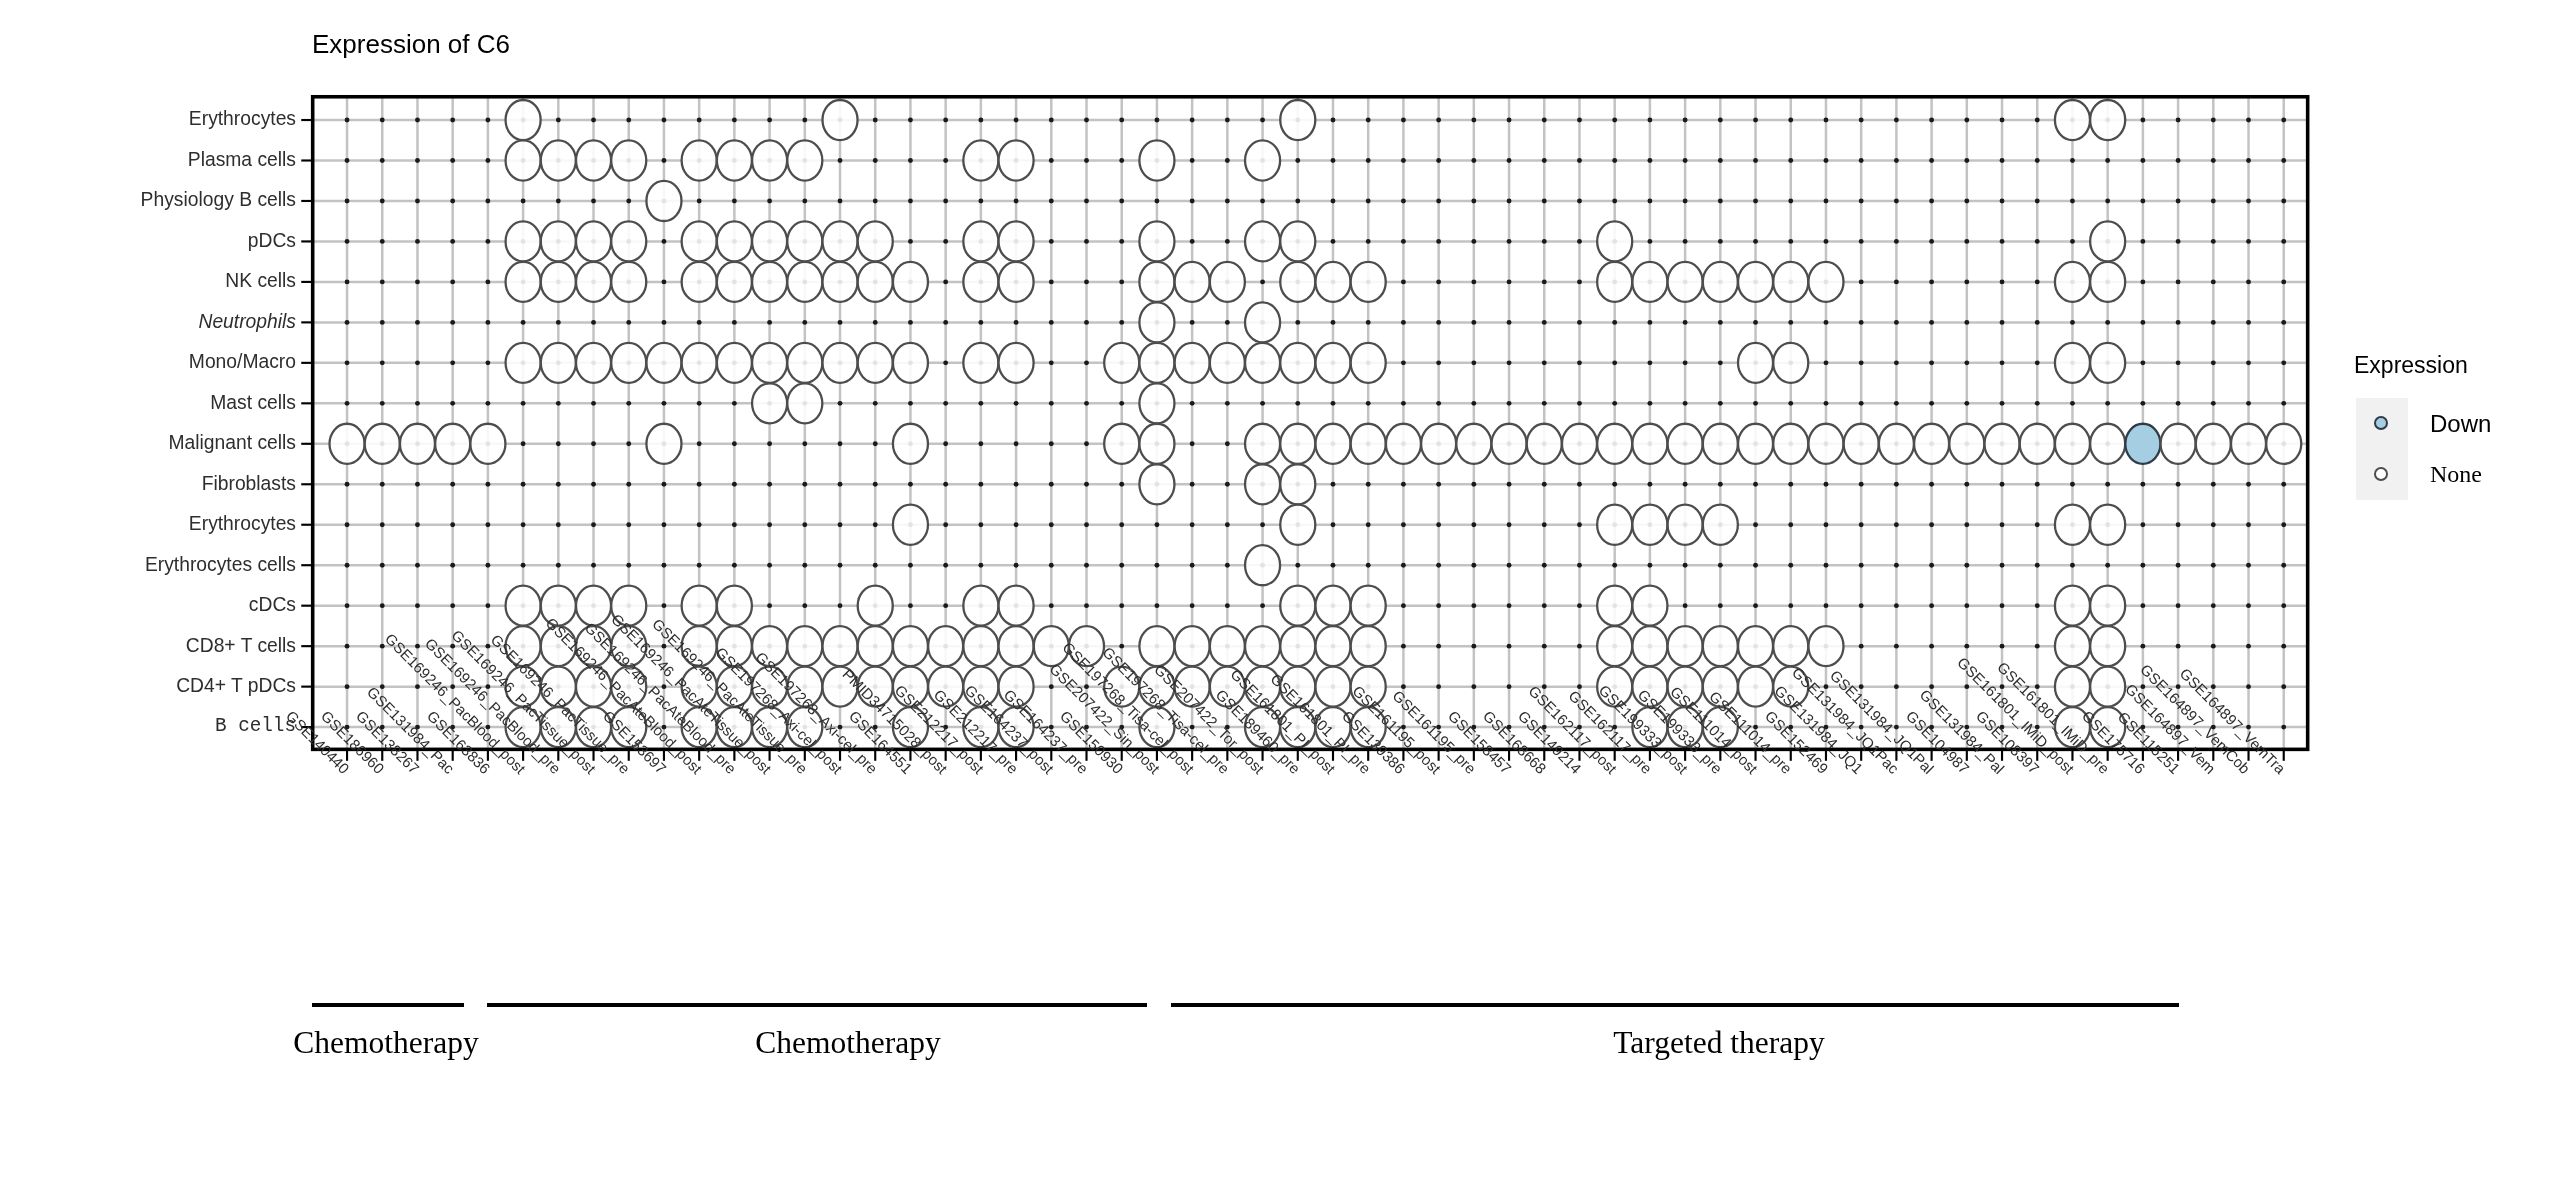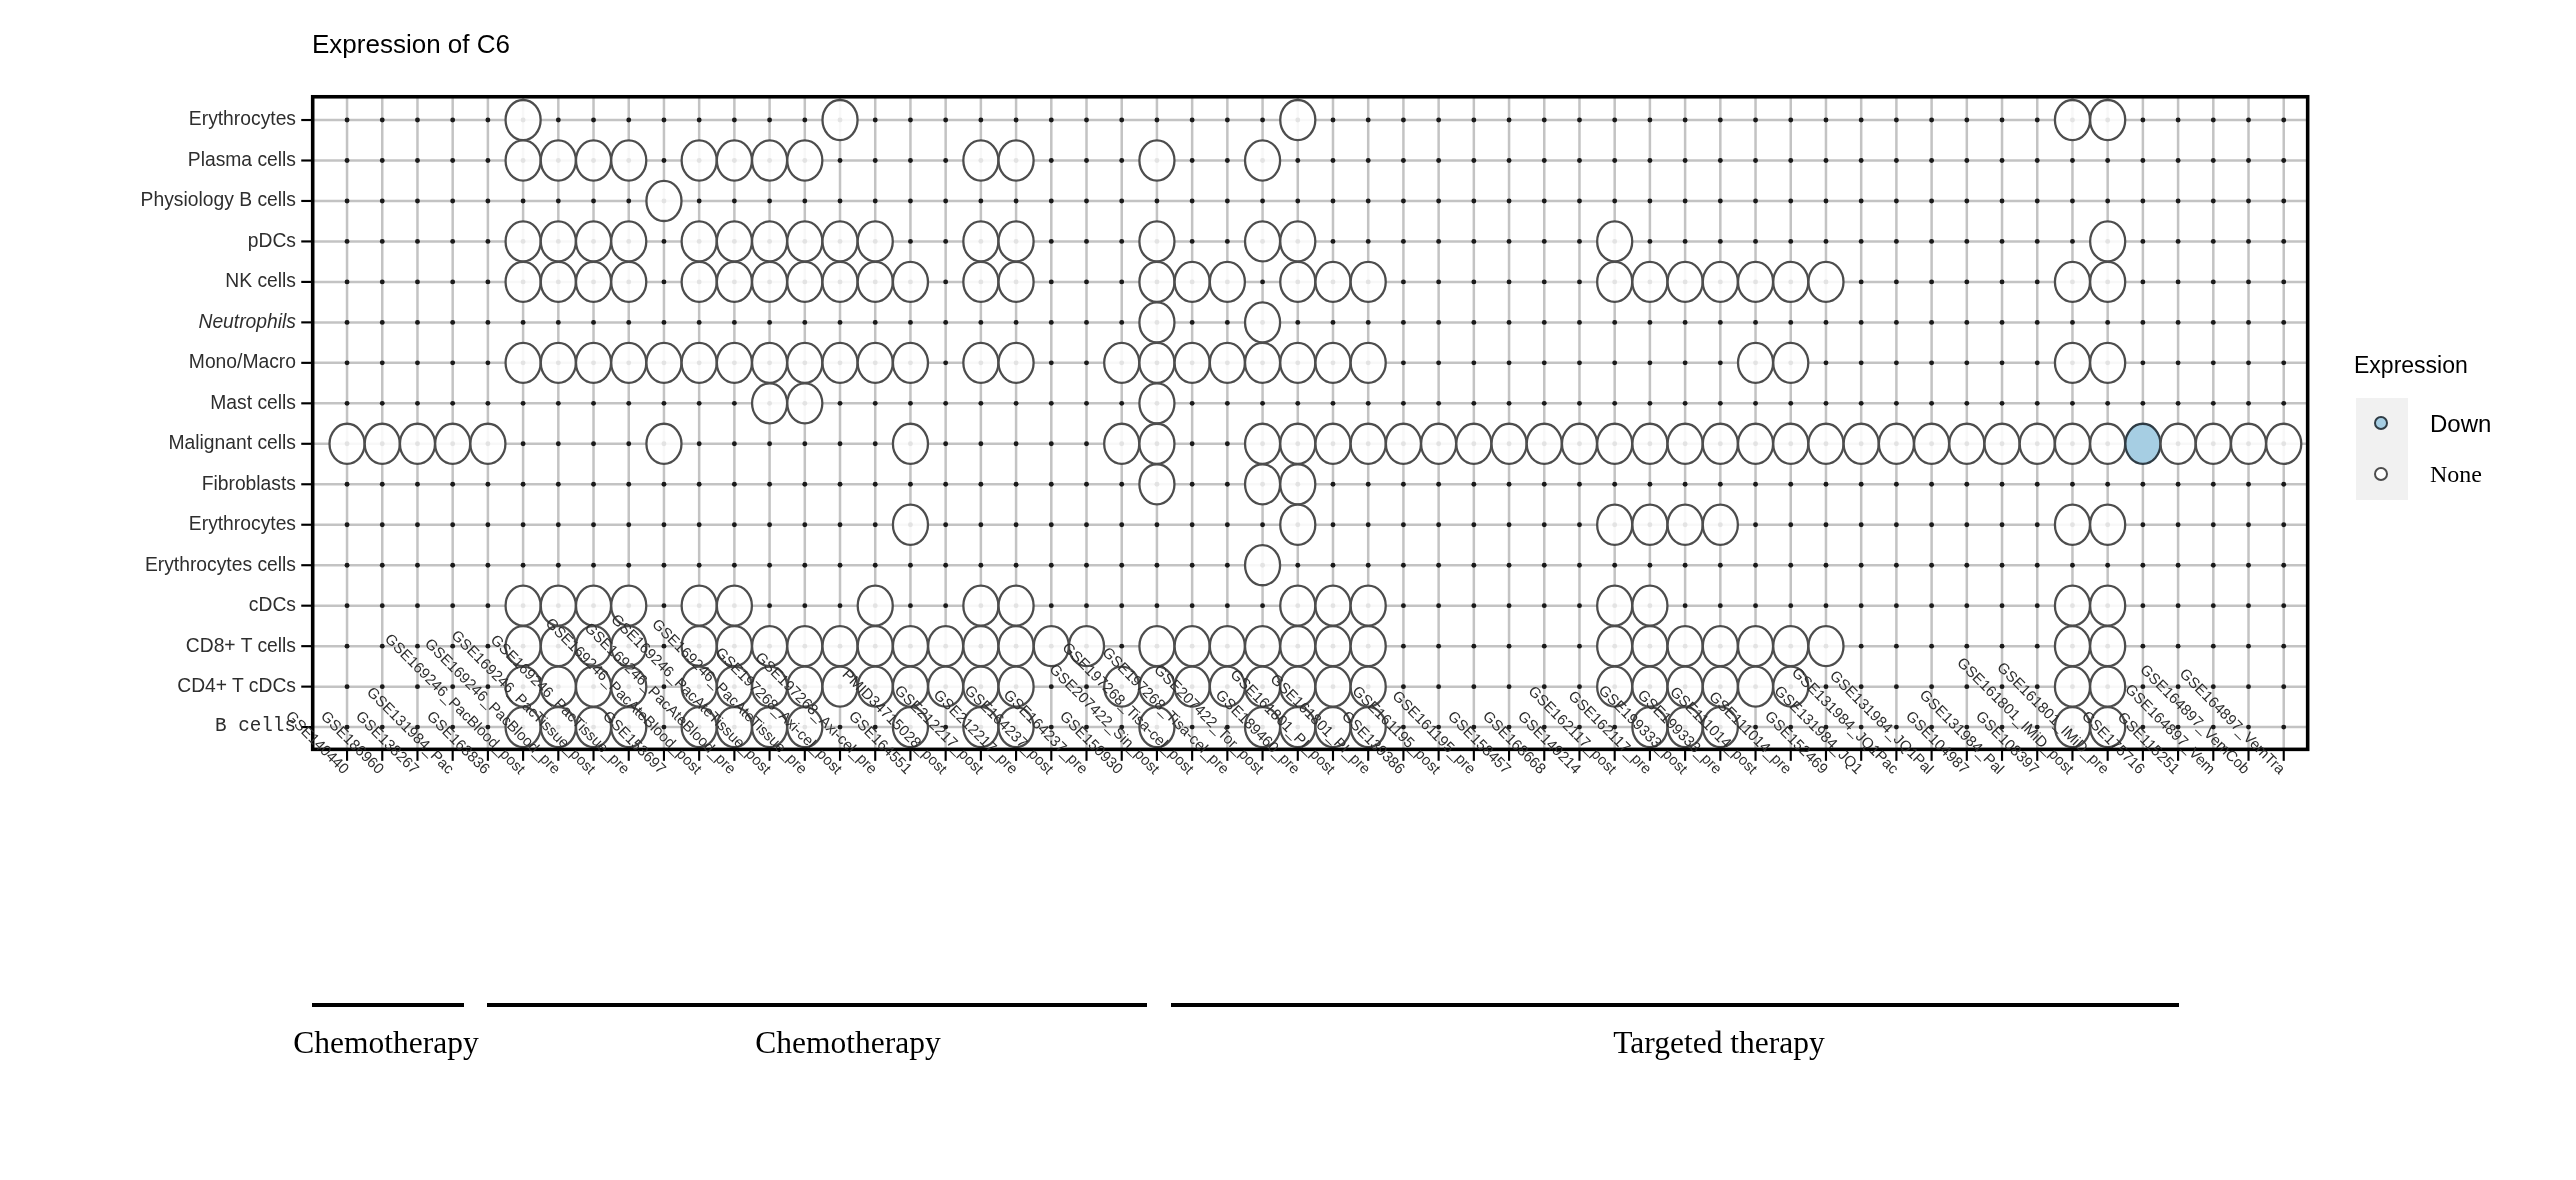--- a/index.html
+++ b/index.html
@@ -1320,21 +1320,21 @@
       <div class="ylab" style="right: 2280px; top: 270px;">NK cells</div>
       <div class="ylab" style="right: 2280px; top: 311px; font-style: italic;">Neutrophils</div>
       <div class="ylab" style="right: 2280px; top: 351px;">Mono/Macro</div>
       <div class="ylab" style="right: 2280px; top: 392px;">Mast cells</div>
       <div class="ylab" style="right: 2280px; top: 432px;">Malignant cells</div>
       <div class="ylab" style="right: 2280px; top: 473px;">Fibroblasts</div>
       <div class="ylab" style="right: 2280px; top: 513px;">Erythrocytes</div>
       <div class="ylab" style="right: 2280px; top: 554px;">Erythrocytes cells</div>
       <div class="ylab" style="right: 2280px; top: 594px;">cDCs</div>
       <div class="ylab" style="right: 2280px; top: 635px;">CD8+ T cells</div>
-      <div class="ylab" style="right: 2280px; top: 675px;">CD4+ T cDCs</div>
+      <div class="ylab" style="right: 2280px; top: 675px;">CD4+ T pDCs</div>
       <div class="ylab" style="right: 2280px; top: 715px; font-family: Liberation Mono, monospace;">B cells</div>
     </div>
   <div id="xlabs">
       <div class="xlab" style="right: 2223px; top: 765px;">GSE140440</div>
       <div class="xlab" style="right: 2188px; top: 765px;">GSE186960</div>
       <div class="xlab" style="right: 2153px; top: 765px;">GSE138267</div>
       <div class="xlab" style="right: 2118px; top: 765px;">GSE131984_Pac</div>
       <div class="xlab" style="right: 2082px; top: 765px;">GSE163836</div>
       <div class="xlab" style="right: 2047px; top: 765px;">GSE169246_PacBlood_post</div>
       <div class="xlab" style="right: 2012px; top: 765px;">GSE169246_PacBlood_pre</div>

